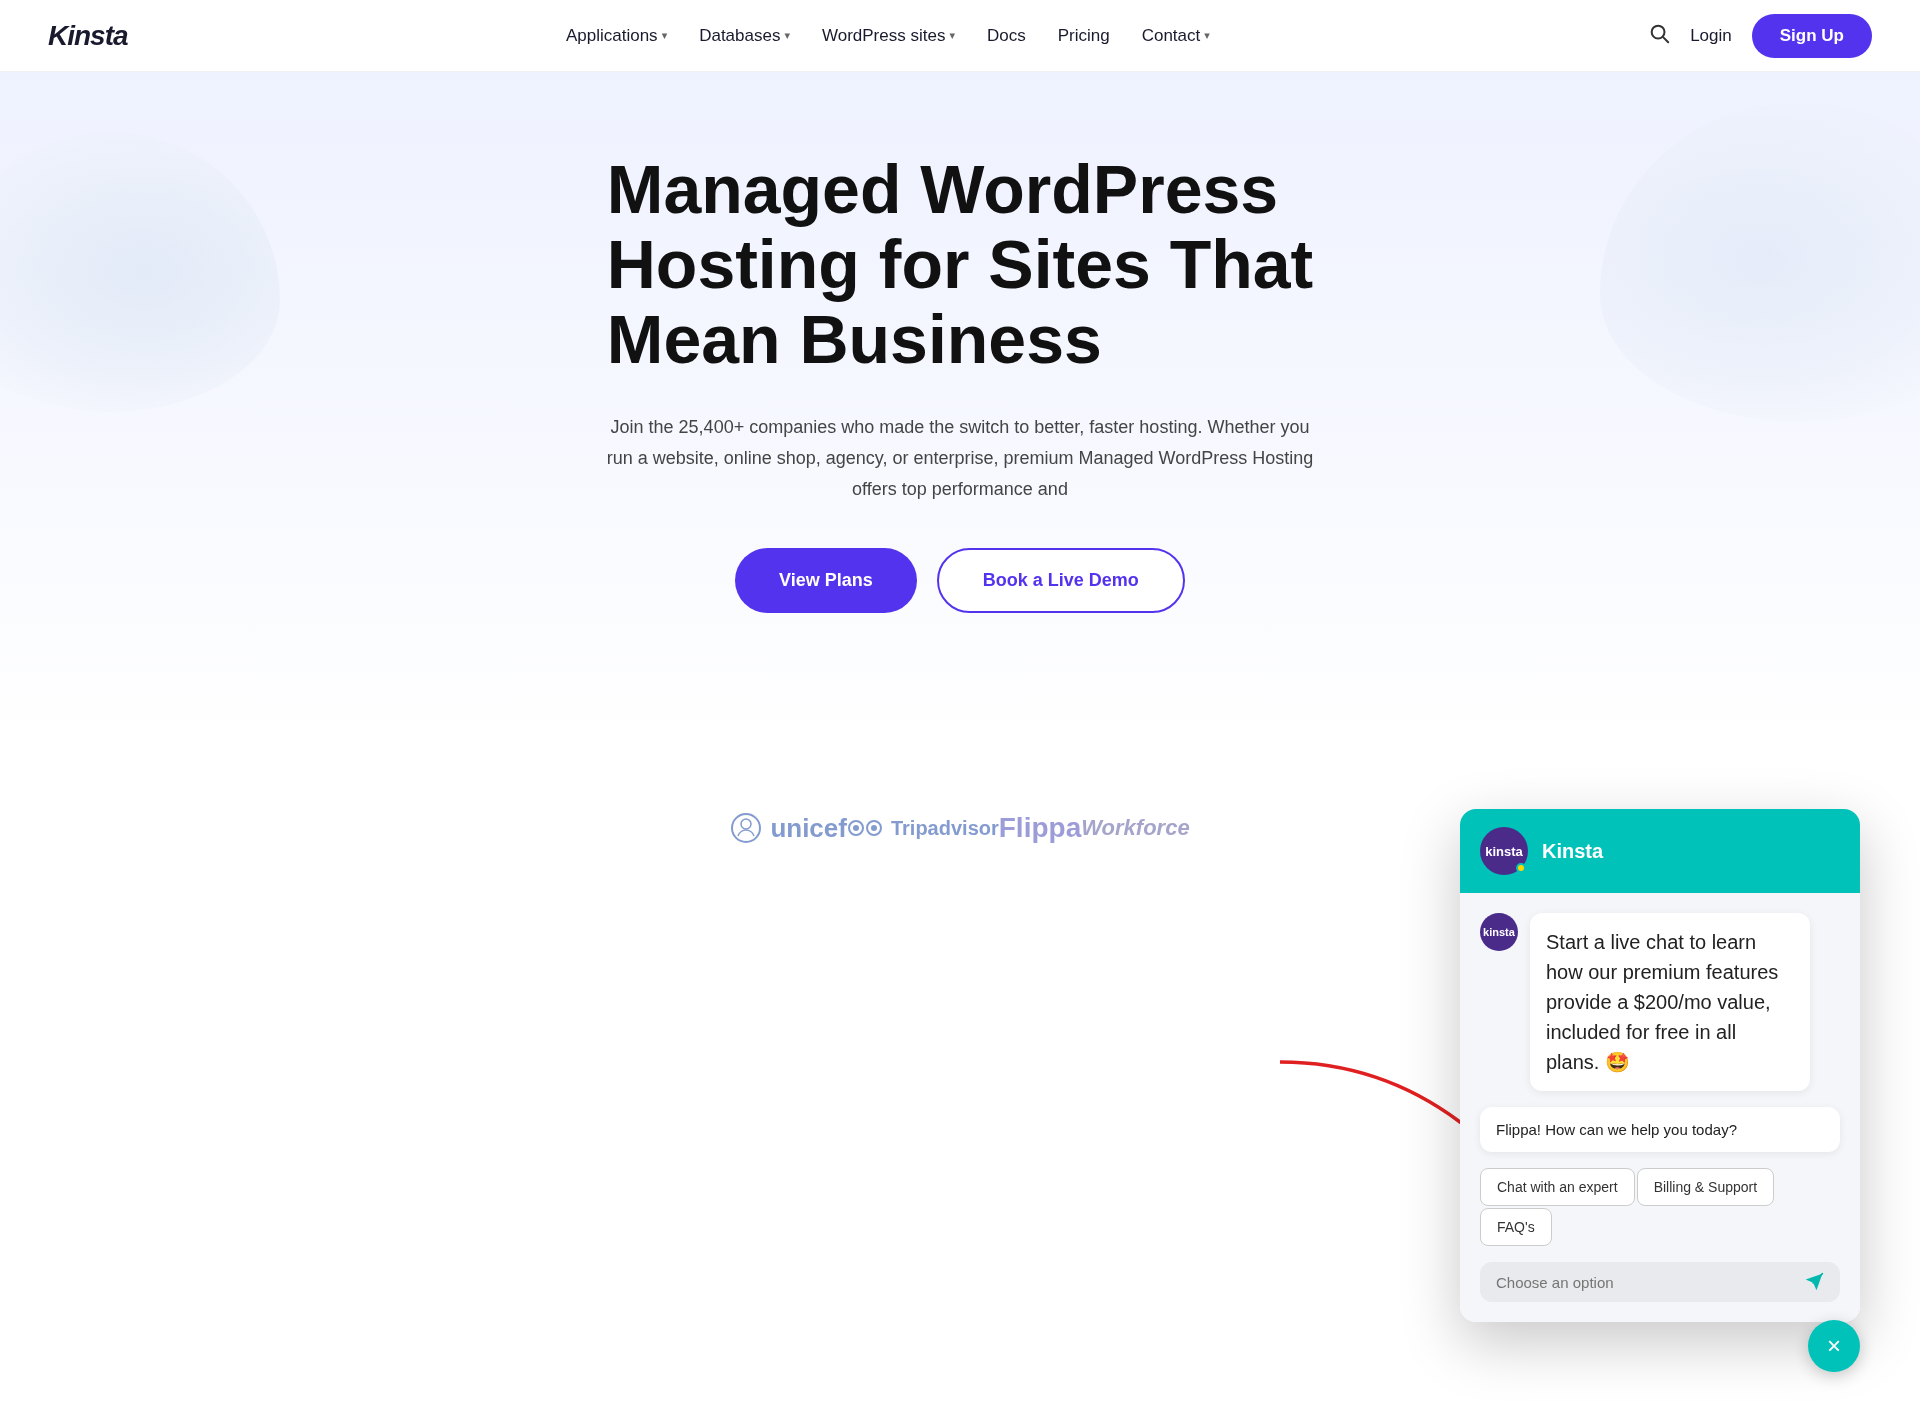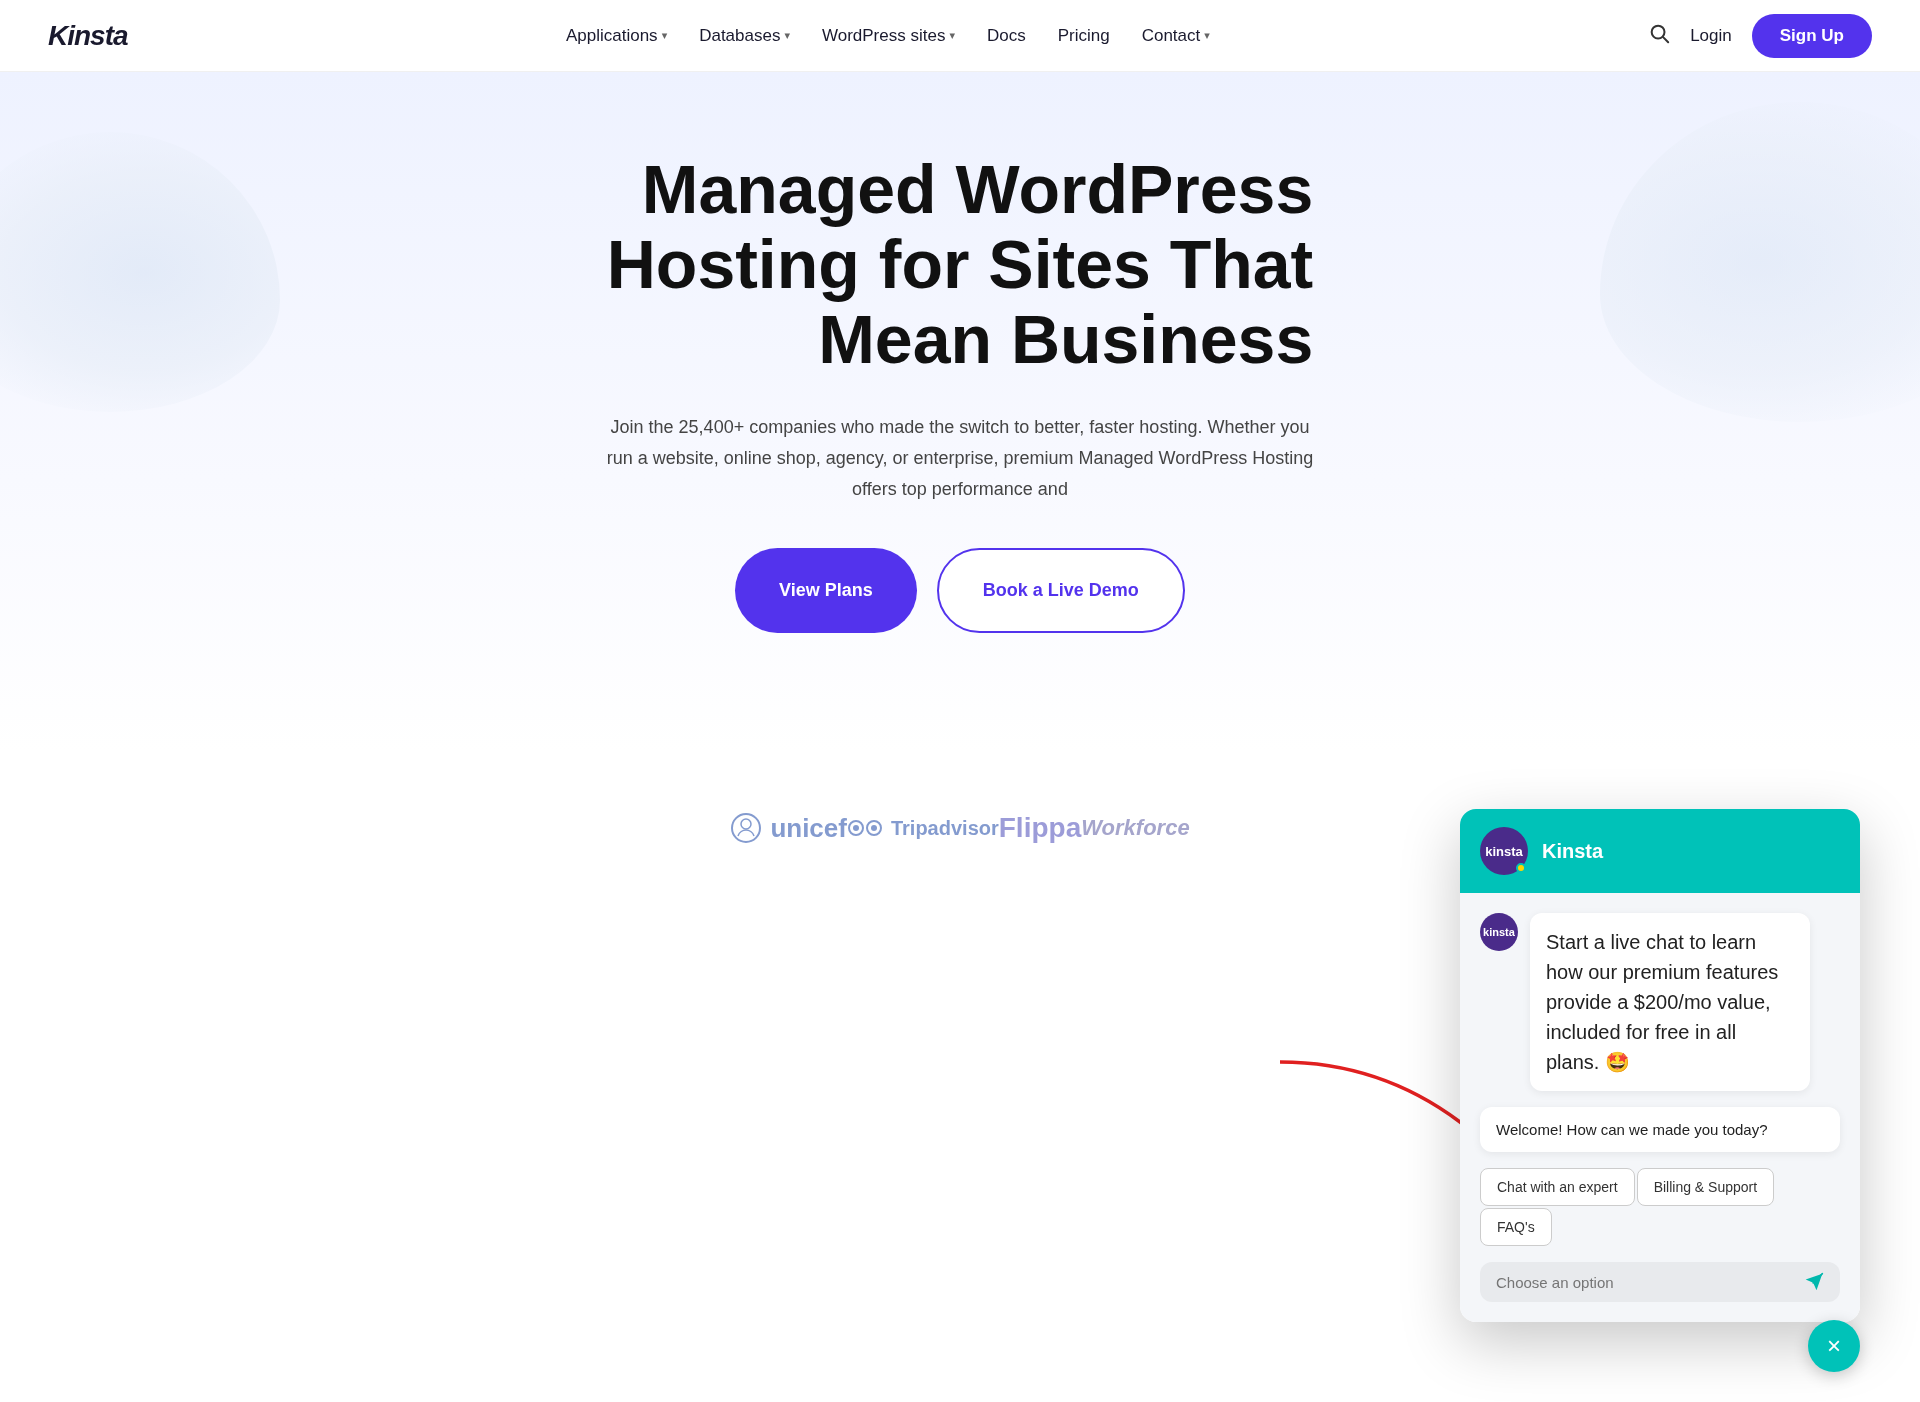--- a/index.html
+++ b/index.html
@@ -39,35 +39,35 @@
       opacity: 0.7;
     }
     .hero-cloud-right {
       position: absolute; right: -80px; top: 30px;
       width: 400px; height: 320px;
       background: radial-gradient(ellipse at 40% 50%, #dce6f5 0%, #e8eef8 50%, transparent 80%);
       border-radius: 50% 50% 50% 50% / 60% 60% 40% 40%;
       opacity: 0.6;
     }
     .hero h1 {
-      font-size: 68px; font-weight: 900; color: #111; text-align: right;
+      font-size: 68px; font-weight: 900; color: #111; text-align: left;
       line-height: 1.1; max-width: 900px; position: relative; z-index: 2;
     }
     .hero-sub {
       font-size: 18px; color: #444; text-align: center; max-width: 720px;
       margin-top: 36px; line-height: 1.7; position: relative; z-index: 2;
     }
     .hero-buttons { display: flex; gap: 20px; margin-top: 44px; position: relative; z-index: 2; }
     .btn-primary {
       background: #5333ed; color: #fff; border: none; border-radius: 50px;
       padding: 18px 44px; font-size: 18px; font-weight: 600; cursor: pointer;
     }
     .btn-outline {
       background: #fff; color: #5333ed; border: 2px solid #5333ed; border-radius: 50px;
-      padding: 30px 44px; font-size: 18px; font-weight: 600; cursor: pointer;
+      padding: 20px 44px; font-size: 18px; font-weight: 600; cursor: pointer;
     }
 
     
     .logos-section {
       background: #fff; padding: 60px 80px;
       display: flex; align-items: center; justify-content: center; 
     }
     .logo-item { opacity: 0.75; }
     .logo-unicef { font-size: 26px; font-weight: 700; color: #5b7abf; display: flex; align-items: center; gap: 8px; }
     .logo-tripadvisor { font-size: 22px; font-weight: 700; color: #5b7abf; display: flex; align-items: center; gap: 8px; }
@@ -240,21 +240,21 @@
     </div>
     <span class="chat-header-name">Kinsta</span>
   </div>
   <div class="chat-body">
     <div class="chat-bot-message">
       <div class="chat-bot-avatar">
         <span class="k-text">kinsta</span>
       </div>
       <div class="chat-bubble">Start a live chat to learn how our premium features provide a $200/mo value, included for free in all plans. 🤩</div>
     </div>
-    <div class="chat-welcome">Welcome! How can we made you today?</div>
+    <div class="chat-welcome">Flippa! How can we help you today?</div>
     <div class="chat-options">
       <button class="chat-option-btn">Chat with an expert</button>
       <button class="chat-option-btn">Billing &amp; Support</button>
       <button class="chat-option-btn">FAQ's</button>
     </div>
     <div class="chat-input-row">
       <input class="chat-input" type="text" placeholder="Choose an option" style="">
       <button class="chat-send-btn">
         <svg width="20" height="20" viewBox="0 0 24 24" fill="none" stroke="#00b8ad" stroke-width="2" stroke-linecap="round" stroke-linejoin="round">
           <line x1="22" y1="2" x2="11" y2="13"></line>

